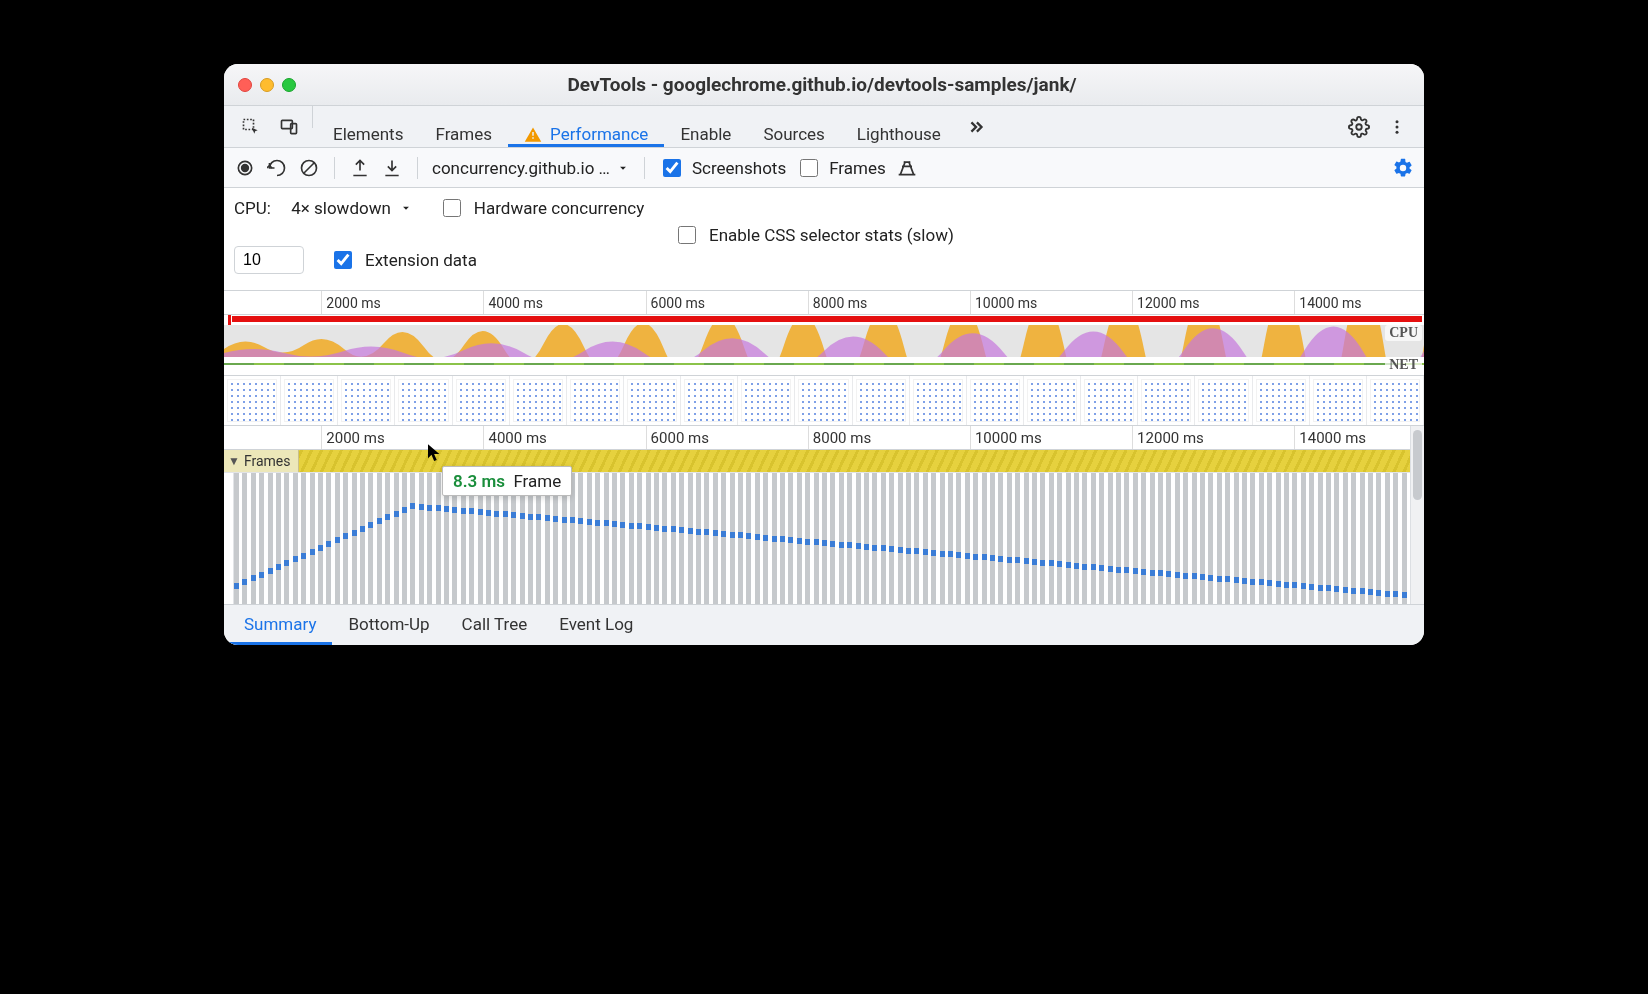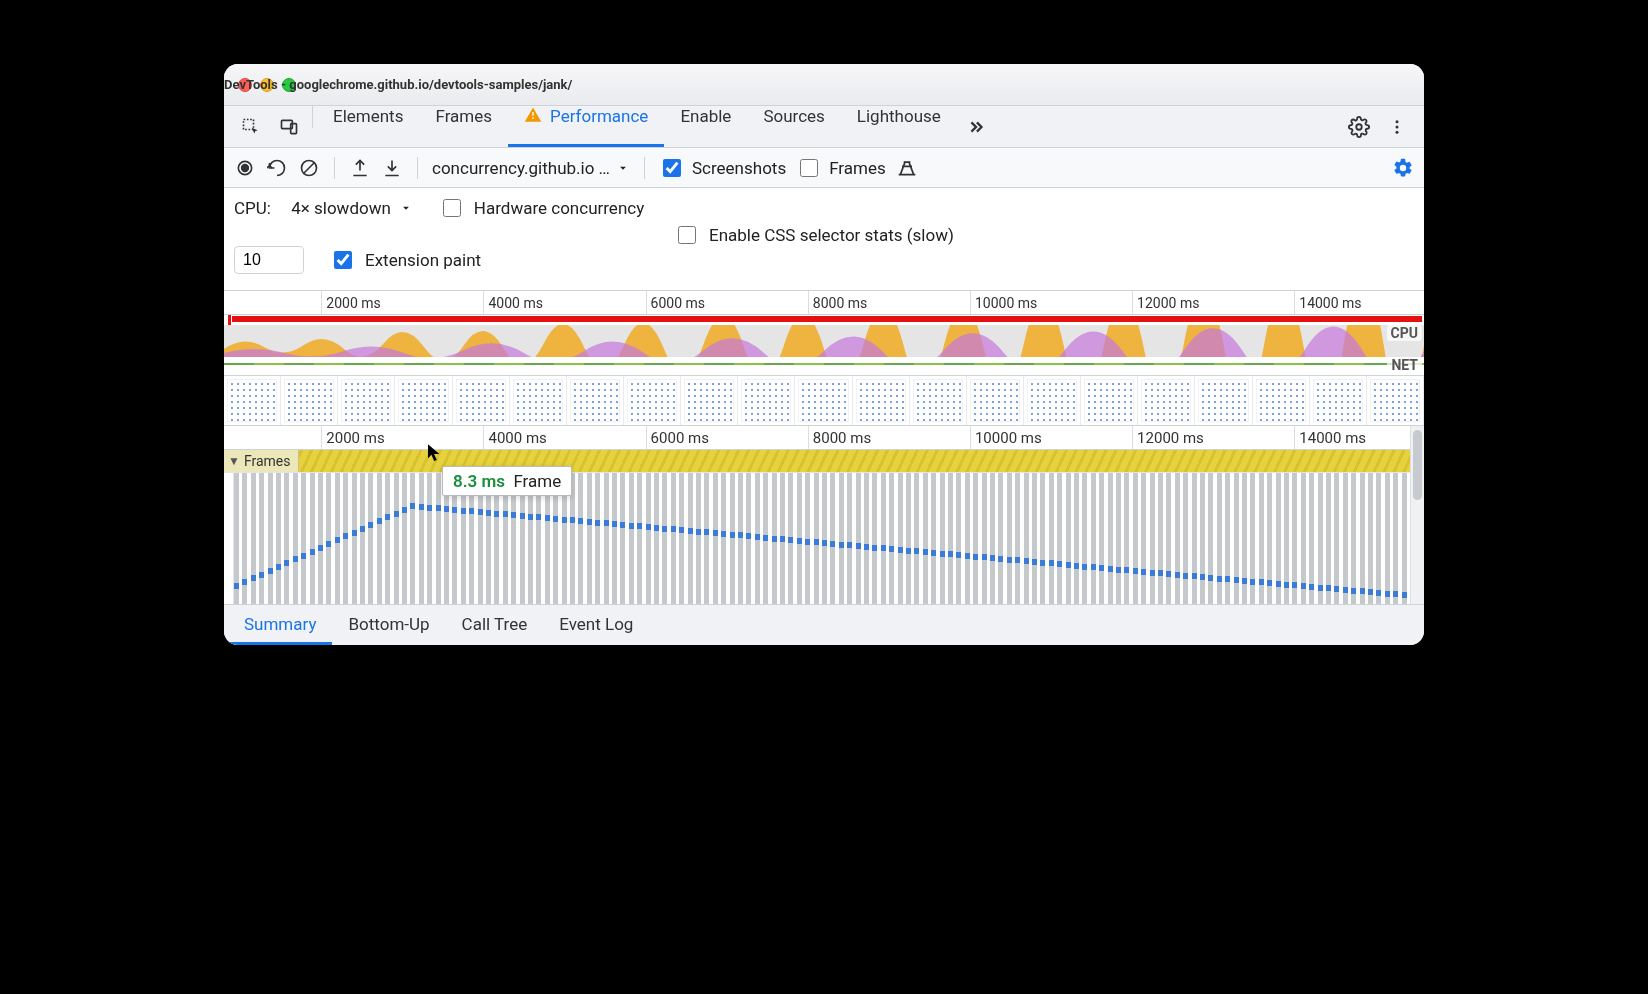--- a/index.html
+++ b/index.html
@@ -43,33 +43,33 @@
     border-bottom:1px solid var(--border);
     display:flex;align-items:center;gap:10px;
     padding:0 14px;
     position:relative;
   }
   .traffic{display:flex;gap:8px;align-items:center;}
   .dot{width:14px;height:14px;border-radius:50%;}
   .dot.red{background:#ff5f57;border:1px solid #e0443e;}
   .dot.yellow{background:#febc2e;border:1px solid #d89c22;}
   .dot.green{background:#28c840;border:1px solid #1aa52e;}
-  .title{position:absolute;left:0;right:4px;font-weight:700;font-size:13px;color:#333;pointer-events:none;}
+  .title{position:absolute;left:0;right:4px;text-align:center;font-weight:700;font-size:19px;color:#333;pointer-events:none;}
 
   .tabstrip{
     height:42px;
     background:var(--toolbar-bg);
     border-bottom:1px solid var(--border);
     display:flex;align-items:stretch;padding:0 8px;gap:0;
   }
   .tabstrip .icon-btn{
     width:38px;display:flex;align-items:center;justify-content:center;color:#333;flex:0 0 auto;
   }
   .tab{
-    padding:0 16px;display:flex;align-items:flex-start;gap:8px;font-size:17px;color:#333;
+    padding:0 16px;display:flex;align-items:flex-end;gap:8px;font-size:17px;color:#333;
     border-bottom:3px solid transparent;
   }
   .tab.active{color:var(--accent);border-bottom-color:var(--accent);}
   .tab.active .warn-icon{color:#f29900;}
   .spacer{flex:1;}
   .warn-icon{width:18px;height:18px;}
 
   .toolbar{
     height:40px;background:var(--toolbar-bg2);border-bottom:1px solid var(--border);
     display:flex;align-items:center;gap:10px;padding:0 10px;font-size:16px;
@@ -99,21 +99,21 @@
   }
   .ov-ruler .tick{position:absolute;top:0;height:100%;display:flex;align-items:center;border-left:1px solid #ddd;padding-left:4px;}
   .ov-redbar{height:10px;position:relative;background:#fff;}
   .ov-redbar .bar{position:absolute;left:8px;right:2px;top:1px;height:6px;background:var(--red);}
   .ov-redbar .tick-marker{position:absolute;left:4px;top:0;width:3px;height:10px;background:var(--red);}
   .ov-cpu{
     height:32px;position:relative;background:#e5e5e5;overflow:hidden;
   }
   .cpu-wave{position:absolute;inset:0;}
   .cpu-label,.net-label{
-    position:absolute;right:2px;top:0;font-size:14px;font-weight:700;color:#555;background:rgba(255,255,255,.7);padding:0 4px;border-radius:3px;
+    position:absolute;right:2px;top:0;font-size:14px;font-weight:700;color:#555;background:rgba(255,255,255,.7);padding:0 4px;border-radius:3px;font-family:Liberation Serif, serif;
   }
   .ov-net{height:18px;position:relative;background:#fff;}
   .net-line{position:absolute;left:0;right:0;top:6px;height:2px;background:repeating-linear-gradient(90deg,#6aa84f 0 30px,#8bc34a 30px 60px);}
   .ov-thumbs{
     height:50px;background:#fff;border-top:1px solid var(--border);display:flex;gap:0;position:relative;overflow:hidden;
   }
   .thumb{
     flex:1;border-right:1px solid #e9eaec;position:relative;background:#fff;
   }
   .thumb::after{
@@ -318,21 +318,21 @@
             <path d="M7 10l5 5 5-5z"></path>
           </svg>
       </div>
       <label class="opt-row">
         <input type="checkbox" style="">
         <span>Hardware concurrency</span>
       </label>
       <input class="num-input" value="10" style="">
       <label class="opt-row">
         <input type="checkbox" checked="" style="">
-        <span class="opt-label-multi">Extension paint</span>
+        <span class="opt-label-multi">Extension data</span>
       </label>
     </div>
 
 
     <label class="opt-row">
       <input type="checkbox" style="">
       <span>Enable CSS selector stats (slow)</span>
     </label>
     <div></div>
   </div>

